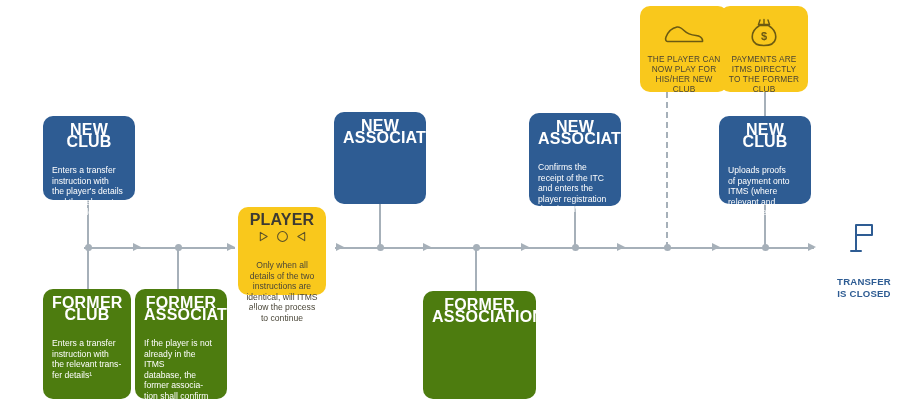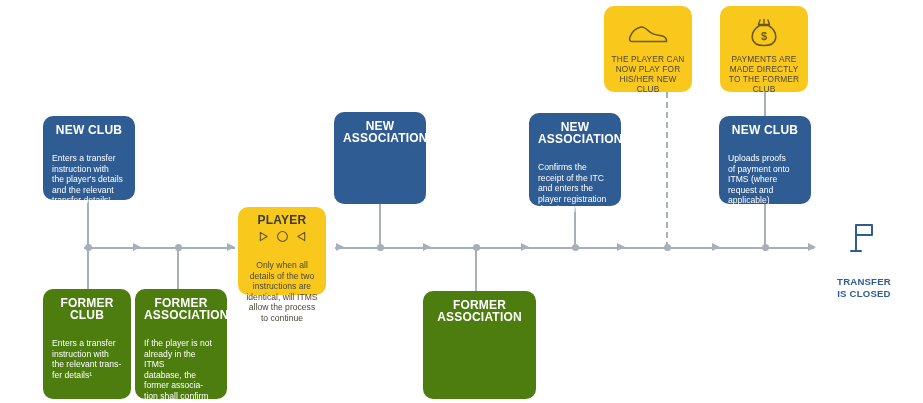--- a/index.html
+++ b/index.html
@@ -24,21 +24,21 @@
   .card {
     position: absolute;
     box-sizing: border-box;
     border-radius: 10px;
     padding: 8px 9px 8px 9px;
     color: #ffffff;
     z-index: 5;
   }
   .card .title {
     font-weight: bold;
-    font-size: 12px;
+    font-size: 16px;
     line-height: 12px;
     text-align: center;
     letter-spacing: .2px;
     margin-bottom: 6px;
     white-space: pre-line;
   }
   .card .body {
     font-size: 8.6px;
     line-height: 10.6px;
     text-align: left;
@@ -164,21 +164,21 @@
   <div class="connector" style="left:87px;  top:199px; height:49px;"></div>
   <div class="connector" style="left:87px;  top:247px; height:45px;"></div>
   <div class="connector" style="left:177px; top:247px; height:45px;"></div>
   <div class="connector" style="left:379px; top:204px; height:44px;"></div>
   <div class="connector" style="left:475px; top:247px; height:47px;"></div>
   <div class="connector" style="left:574px; top:206px; height:42px;"></div>
   <div class="connector dashed" style="left:666px; top:92px;  height:156px;"></div>
   <div class="connector" style="left:764px; top:92px;  height:28px;"></div>
   <div class="connector" style="left:764px; top:204px; height:44px;"></div>
 
-  <div class="card amber milestone" style="left:604px; top:6px; width:88px; height:86px;">
+  <div class="card amber milestone" style="left:640px; top:6px; width:88px; height:86px;">
     <div class="icon-wrap">
       <svg width="44" height="26" viewBox="0 0 44 26" aria-hidden="true">
         <path d="M4 17 C6 12, 10 8, 15 7 C18 6.5, 20 8.5, 22 10.5 C25 13.5, 29 15, 34 15.5 C38 16, 40 17.5, 40.5 20 L40.5 21.5 L5.5 21.5 C4 21.5, 3 19.5, 4 17 Z" fill="none" stroke="#6b5a12" stroke-width="1.6" stroke-linejoin="round"></path>
       </svg>
     </div>
     <div class="mlabel">THE PLAYER CAN
 NOW PLAY FOR
 HIS/HER NEW
 CLUB</div>
   </div>
@@ -186,21 +186,21 @@
   <div class="card amber milestone" style="left:720px; top:6px; width:88px; height:86px;">
     <div class="icon-wrap">
       <svg width="34" height="30" viewBox="0 0 34 30" aria-hidden="true">
         <path d="M13 2 L11.5 6.5 M17 1.5 L17 6.5 M21 2 L22.5 6.5" fill="none" stroke="#6b5a12" stroke-width="1.4" stroke-linecap="round"></path>
         <path d="M11.5 6.5 L22.5 6.5" fill="none" stroke="#6b5a12" stroke-width="1.4" stroke-linecap="round"></path>
         <path d="M12.5 7.5 C7 11, 4.5 16, 5.5 21 C6.5 25.5, 11 27.5, 17 27.5 C23 27.5, 27.5 25.5, 28.5 21 C29.5 16, 27 11, 21.5 7.5 Z" fill="none" stroke="#6b5a12" stroke-width="1.6" stroke-linejoin="round"></path>
         <text x="17" y="22" font-family="'Liberation Sans', sans-serif" font-size="11" font-weight="bold" fill="#6b5a12" text-anchor="middle">$</text>
       </svg>
     </div>
     <div class="mlabel">PAYMENTS ARE
-MADE DIRECTLY
+ITMS DIRECTLY
 TO THE FORMER
 CLUB</div>
   </div>
 
   <div class="card dark" style="left:43px; top:116px; width:92px; height:84px;">
     <div class="title">NEW CLUB</div>
     <div class="body">Enters a transfer
 instruction with
 the player's details
 and the relevant
@@ -220,21 +220,21 @@
 and enters the
 player registration
 date in ITMS⁵</div>
   </div>
 
   <div class="card dark" style="left:719px; top:116px; width:92px; height:88px;">
     <div class="title">NEW CLUB</div>
     <div class="body">Uploads proofs
 of payment onto
 ITMS (where
-request and
+relevant and
 applicable)</div>
   </div>
 
   <div class="card amber" style="left:238px; top:207px; width:88px; height:88px; padding:7px 6px;">
     <div class="title">PLAYER</div>
     <div class="match-glyphs">
       <svg width="11" height="11" viewBox="0 0 12 12" aria-hidden="true">
         <path d="M2.5 1.5 L10 6 L2.5 10.5 Z" fill="none" stroke="#5a5028" stroke-width="1.1" stroke-linejoin="round"></path>
       </svg>
       <svg width="13" height="13" viewBox="0 0 14 14" aria-hidden="true">

